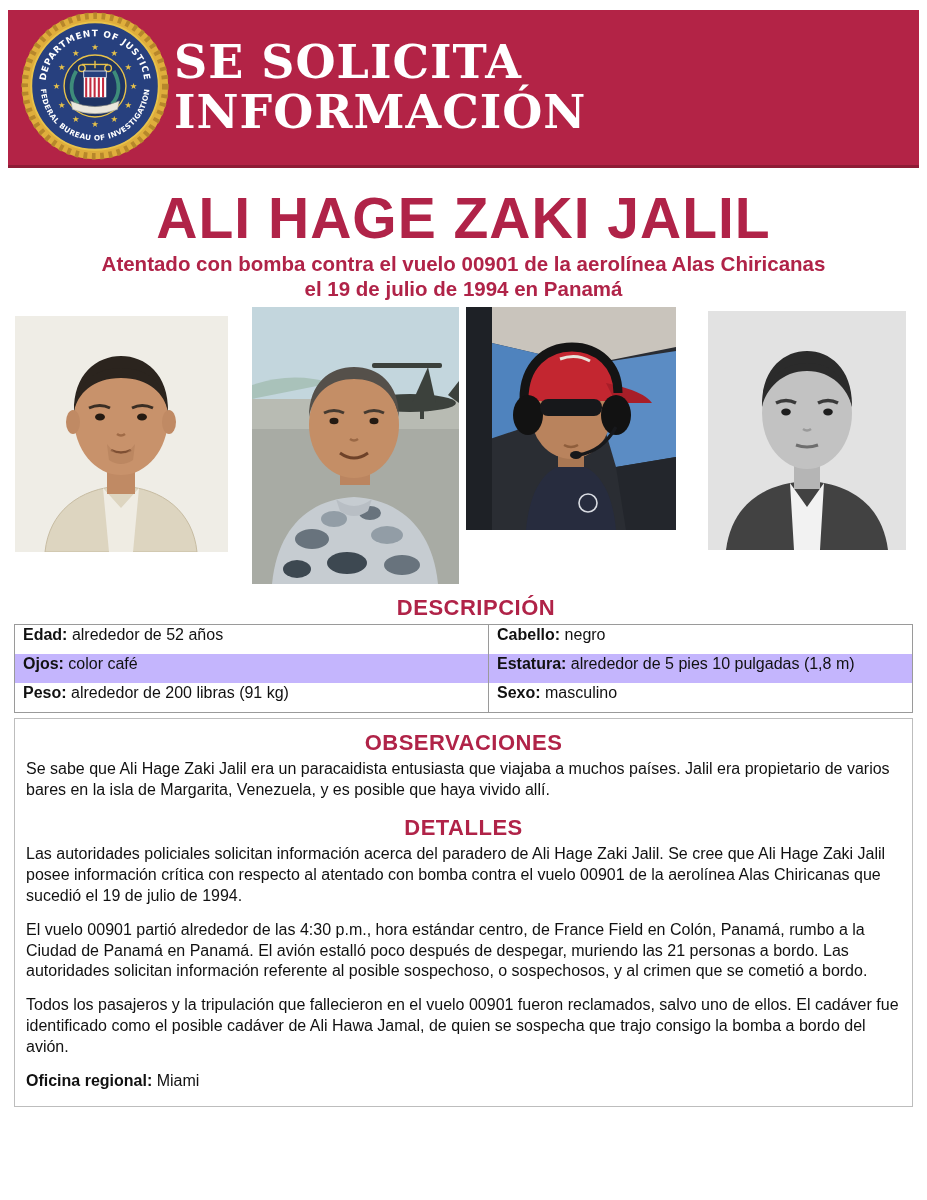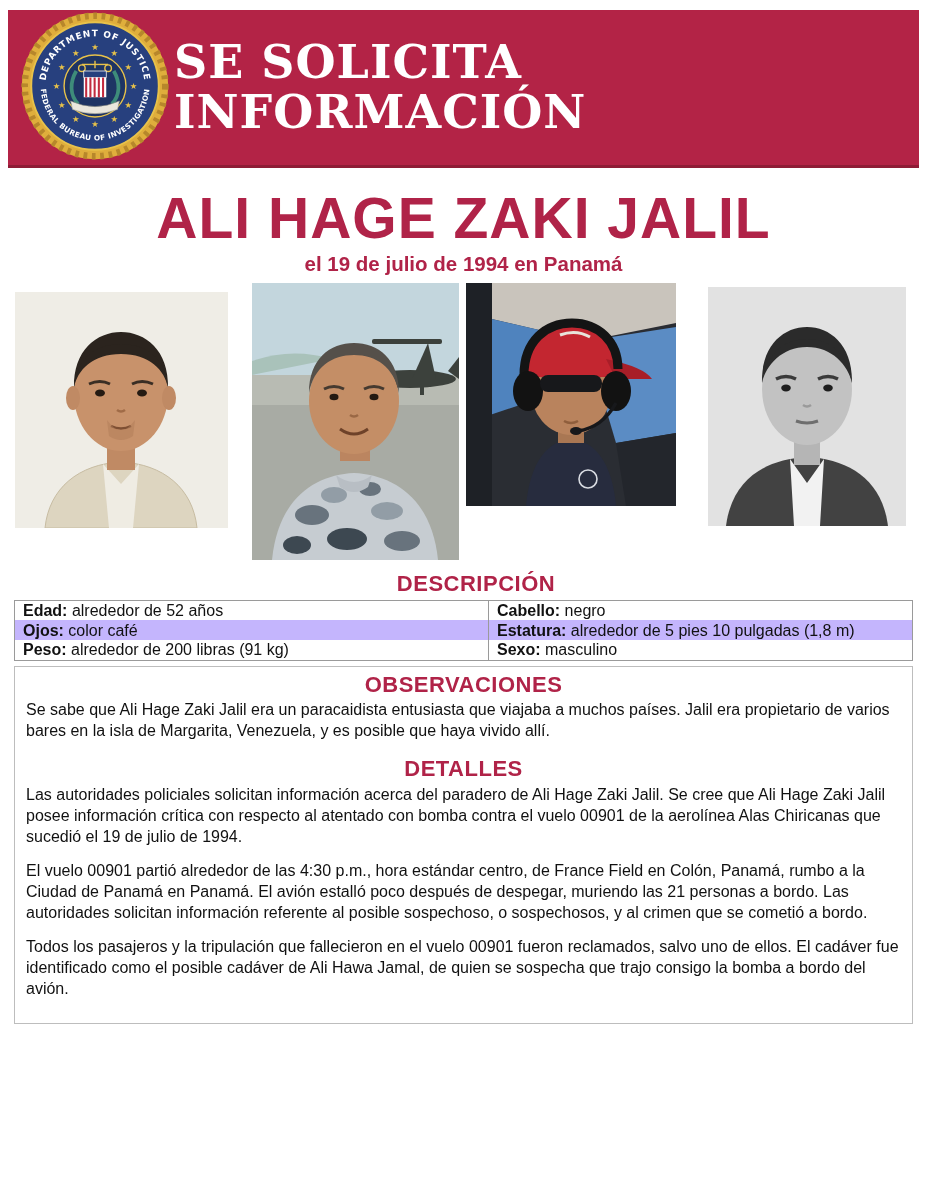--- a/index.html
+++ b/index.html
@@ -76,36 +76,36 @@
   
   .desc-table {
     margin-left: 14px;
     width: 899px;
     border: 1px solid #9a9a9a;
     border-collapse: collapse;
     table-layout: fixed;
     font-size: 16px;
   }
   .desc-table td {
-    padding: 1px 4px 0 8px;
+    padding: 1px 4px 10px 8px;
     height: 20px;
     vertical-align: middle;
     white-space: nowrap;
     overflow: hidden;
   }
   .desc-table td.right-cell { border-left: 1px solid #9a9a9a; }
   .desc-table tr.shaded { background: #c4b5fd; }
   .lbl { font-weight: 700; }
 
   
   .info-box {
     margin: 5px 0 0 14px;
     width: 899px;
     border: 1px solid #bdbdbd;
-    padding: 2px 11px 10px 11px;
+    padding: 8px 11px 10px 11px;
     font-size: 16px;
     line-height: 1.31;
   }
   .info-box .section-heading { margin: 2px 0 1px 0; }
   .info-box p { margin: 0 0 13px 0; }
   .info-box p.last { margin-bottom: 4px; }
   .notice { font-weight: 700; }
   .office-line { font-size: 16px; }
   .office-line .lbl { font-weight: 700; }
 </style>
@@ -168,20 +168,21 @@
     <div class="banner-titles">
       <div>SE SOLICITA</div>
       <div>INFORMACIÓN</div>
     </div>
   </header>
 
   <div style="height: 171px;"></div>
 
   <h1 class="subject-name">ALI HAGE ZAKI JALIL</h1>
   <div class="subject-subtitle">
+    <div>Atentado con bomba contra el vuelo 00901 de la aerolínea Alas Chiricanas</div>
     <div>el 19 de julio de 1994 en Panamá</div>
   </div>
 
   <div class="photos">
 
     <figure class="photo photo-1">
       <svg width="213" height="236" viewBox="0 0 213 236">
         <rect width="213" height="236" fill="#F3F1EC"></rect>
         <rect width="213" height="236" fill="#E7E4DC" opacity="0.35"></rect>
         <path d="M 30,236 C 34,196 64,172 106,170 C 148,172 178,196 182,236 Z" fill="#DDD5C0"></path>
@@ -312,15 +313,19 @@
   <div class="info-box">
     <div class="section-heading">OBSERVACIONES</div>
     <p>Se sabe que Ali Hage Zaki Jalil era un paracaidista entusiasta que viajaba a muchos países. Jalil era propietario de varios bares en la isla de Margarita, Venezuela, y es posible que haya vivido allí.</p>
 
     <div class="section-heading">DETALLES</div>
     <p>Las autoridades policiales solicitan información acerca del paradero de Ali Hage Zaki Jalil. Se cree que Ali Hage Zaki Jalil posee información crítica con respecto al atentado con bomba contra el vuelo 00901 de la aerolínea Alas Chiricanas que sucedió el 19 de julio de 1994.</p>
     <p>El vuelo 00901 partió alrededor de las 4:30 p.m., hora estándar centro, de France Field en Colón, Panamá, rumbo a la Ciudad de Panamá en Panamá. El avión estalló poco después de despegar, muriendo las 21 personas a bordo. Las autoridades solicitan información referente al posible sospechoso, o sospechosos, y al crimen que se cometió a bordo.</p>
     <p>Todos los pasajeros y la tripulación que fallecieron en el vuelo 00901 fueron reclamados, salvo uno de ellos. El cadáver fue identificado como el posible cadáver de Ali Hawa Jamal, de quien se sospecha que trajo consigo la bomba a bordo del avión.</p>
 
 
+    <p class="office-line last">
+      <span class="lbl">Oficina regional:</span>
+      <span>Miami</span>
+    </p>
   </div>
 
 </div>
 
 </body></html>

